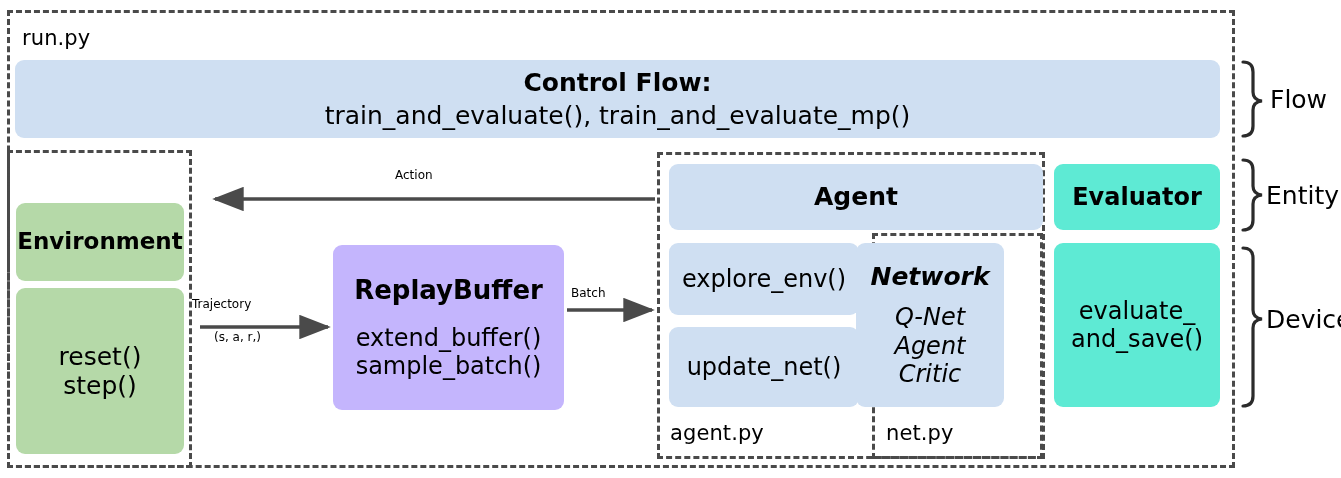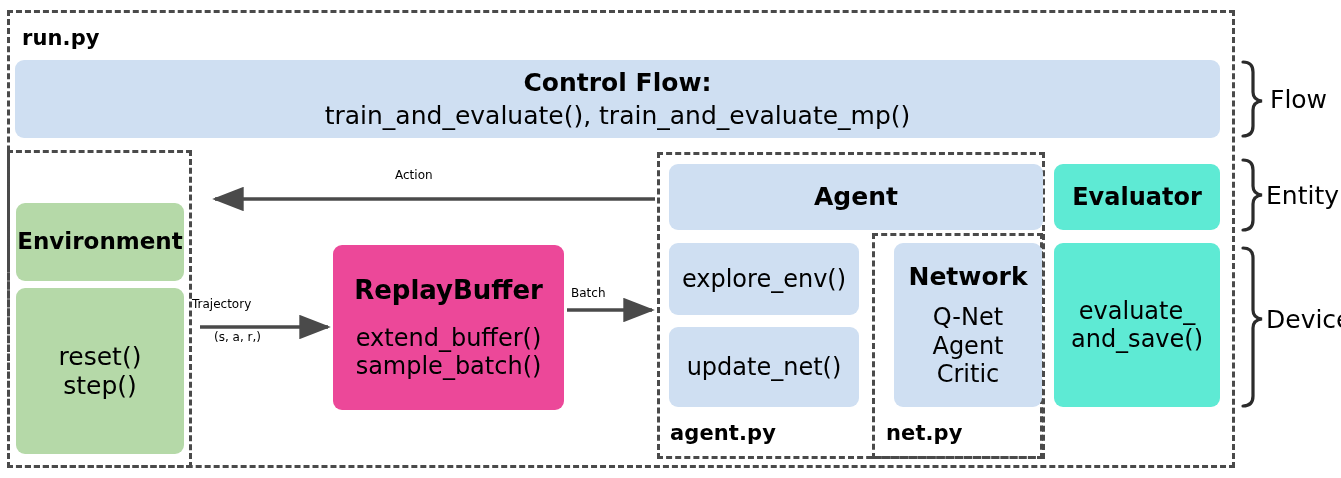--- a/index.html
+++ b/index.html
@@ -25,26 +25,26 @@
     display:flex;
     flex-direction:column;
     align-items:center;
     justify-content:center;
     text-align:center;
     line-height:1.18;
   }
   .blue{background:#cfdff2;}
   .green{background:#b5d9a8;margin-top:40px;}
   .green-light{background:#5eead4;}
-  .yellow{background:#ec4899;}
+  .yellow{background:#c4b5fd;}
 
   .bold{font-weight:bold;}
 
   .file-label{
-    font-weight:bold;
+    font-weight:normal;
     font-size:21px;
     letter-spacing:.1px;
     white-space:nowrap;
   }
 
   .edge-label{
     font-size:12px;
     white-space:nowrap;
     text-align:center;
   }
@@ -97,21 +97,21 @@
   <div class="abs box blue" style="left:669px;top:243px;width:190px;height:72px;">
     <div style="font-size:24px;">explore_env()</div>
   </div>
   <div class="abs box blue" style="left:669px;top:327px;width:190px;height:80px;">
     <div style="font-size:24px;">update_net()</div>
   </div>
 
   <div class="abs dashed" style="left:872px;top:233px;width:171px;height:226px;"></div>
   <div class="abs file-label" style="left:886px;top:421px;">net.py</div>
 
-  <div class="abs box blue" style="left:894px;top:243px;width:148px;height:164px;">
+  <div class="abs box blue" style="left:856px;top:243px;width:148px;height:164px;font-style:italic;">
     <div class="bold" style="font-size:25px;margin-bottom:12px;">Network</div>
     <div style="font-size:24px;">Q-Net</div>
     <div style="font-size:24px;">Agent</div>
     <div style="font-size:24px;">Critic</div>
   </div>
 
   <div class="abs box green-light" style="left:1054px;top:164px;width:166px;height:66px;">
     <div class="bold" style="font-size:24px;">Evaluator</div>
   </div>
 

